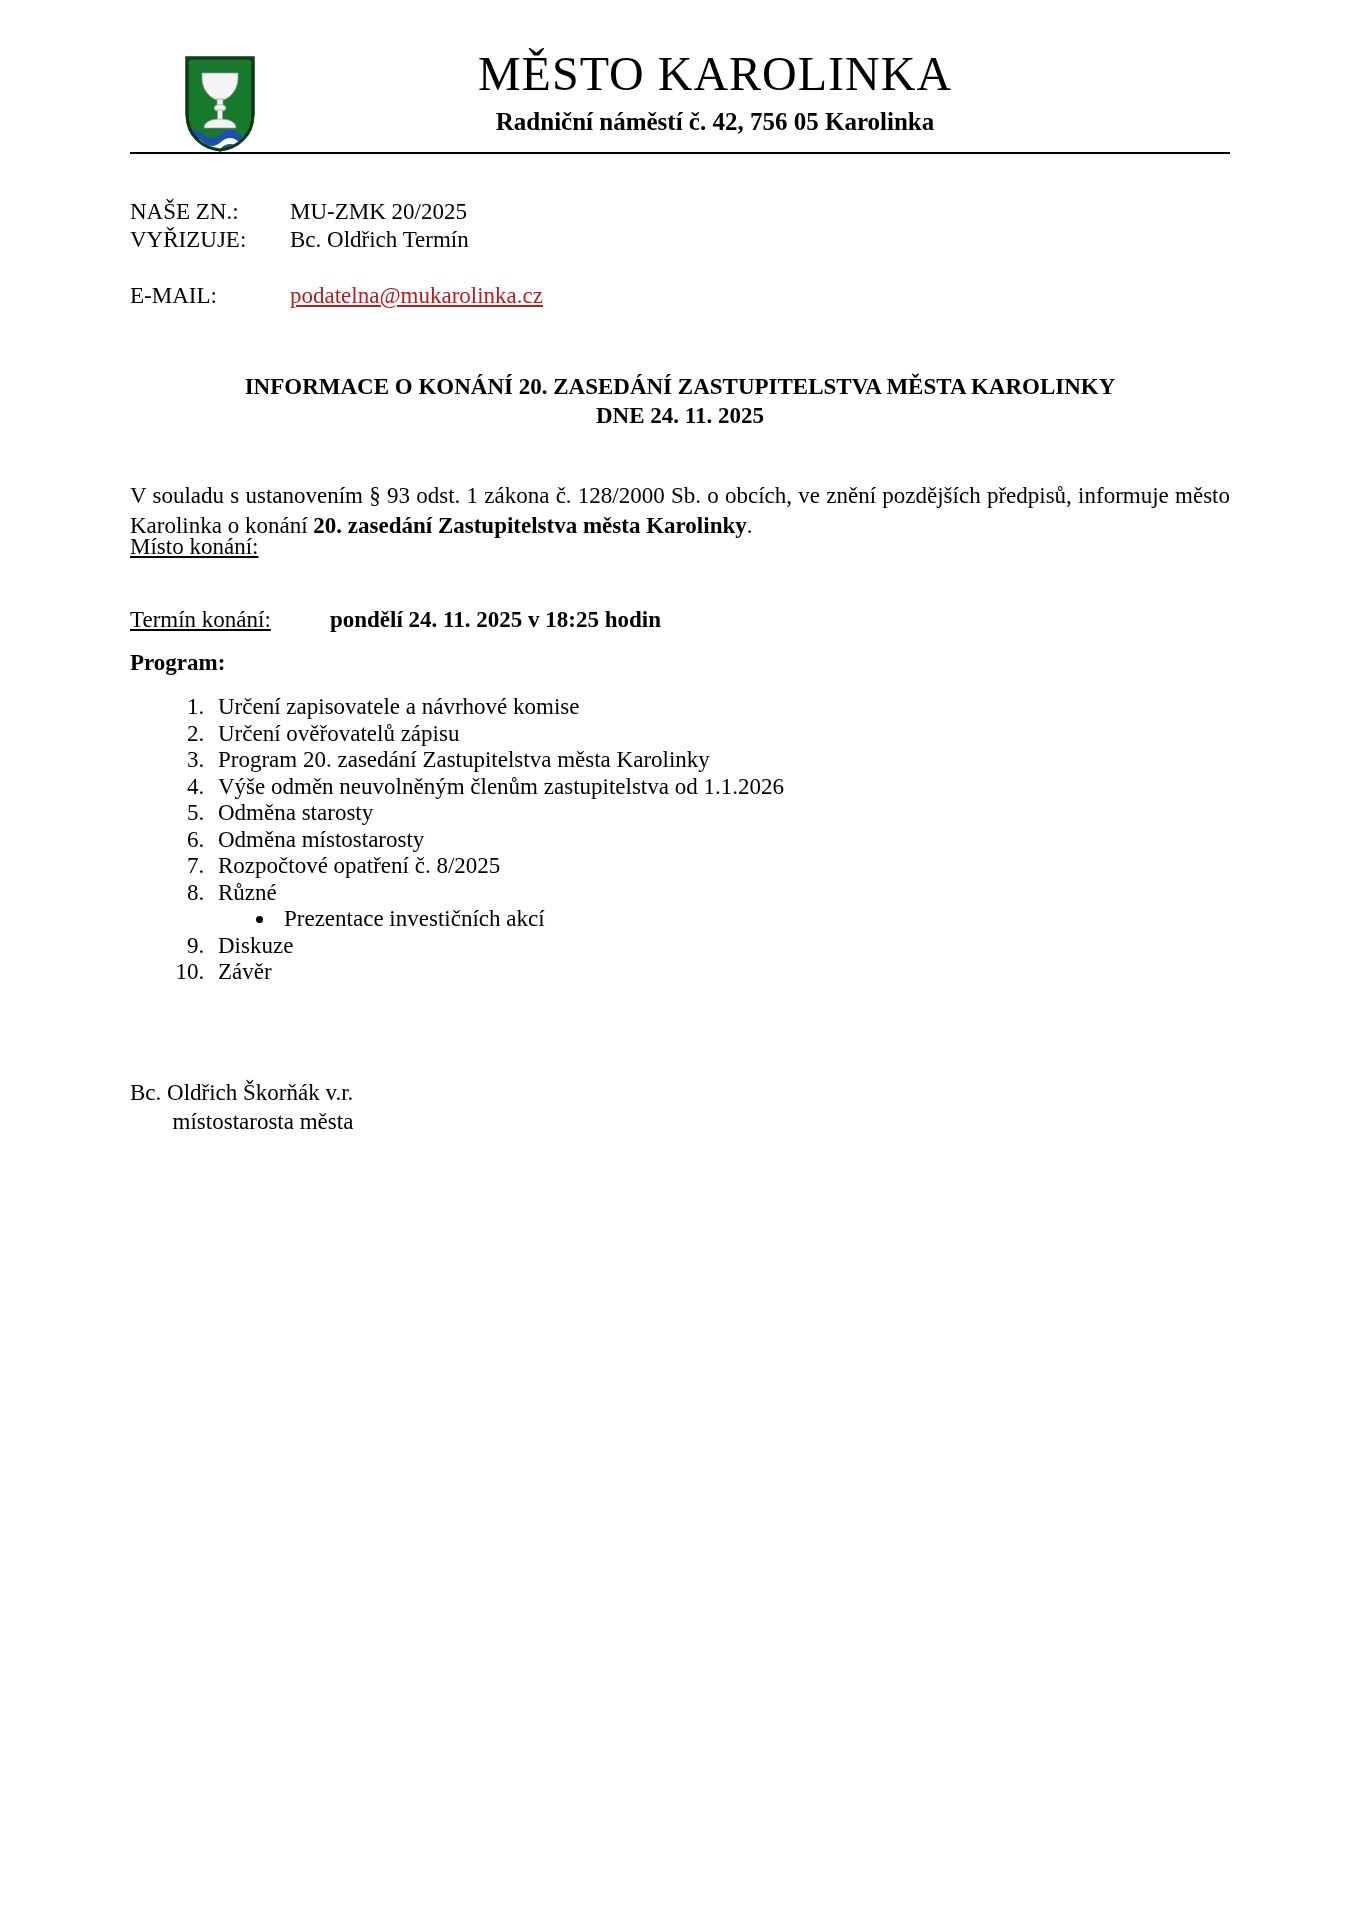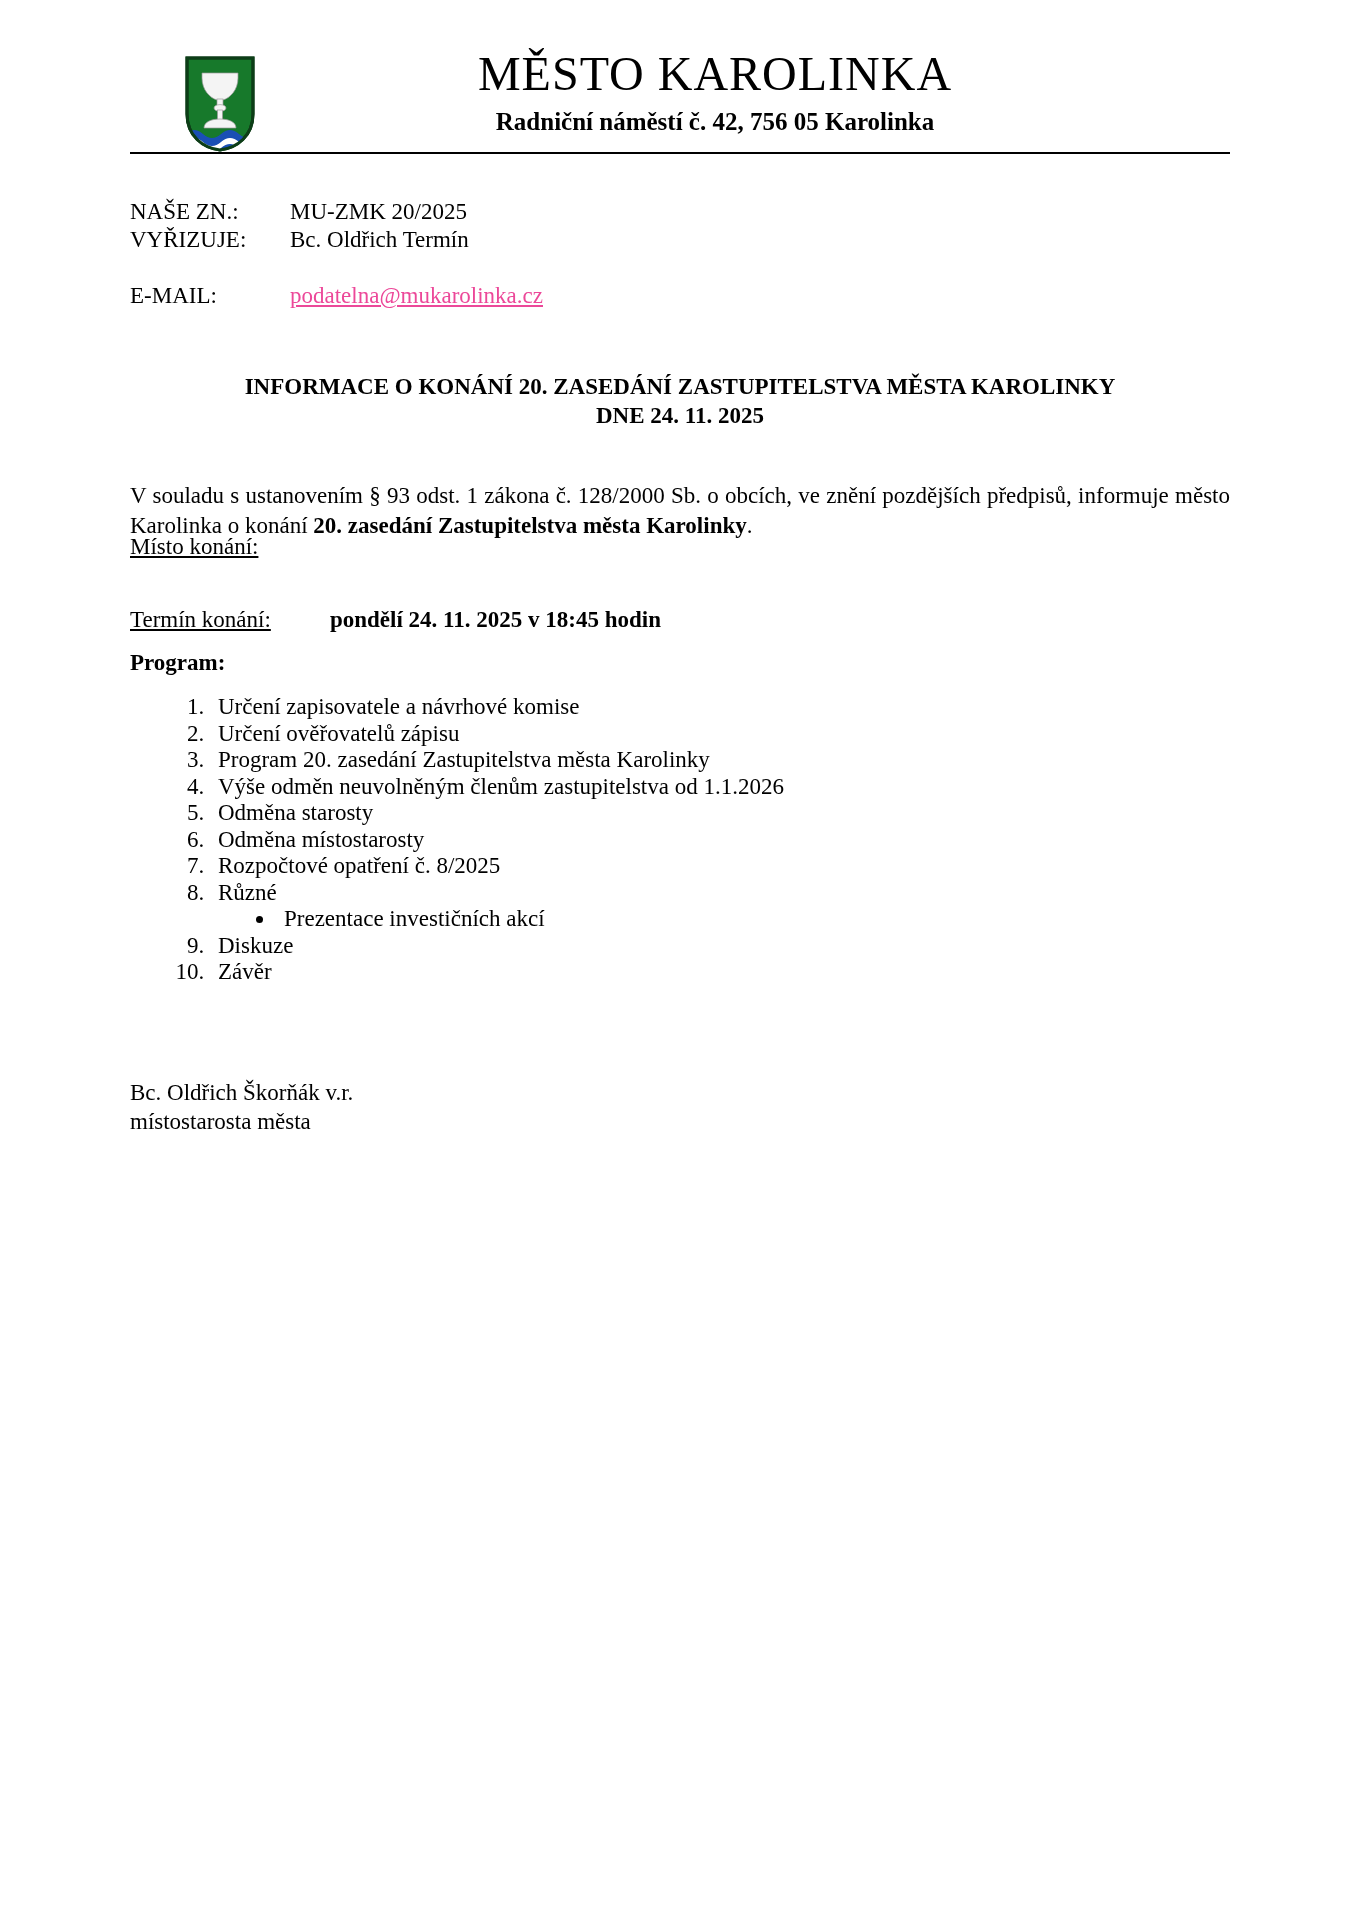--- a/index.html
+++ b/index.html
@@ -80,21 +80,21 @@
     left: 130px;
     top: 198px;
     font-size: 23px;
     line-height: 28px;
   }
   .ref-row { display: flex; }
   .ref-label { width: 160px; flex: none; }
   .ref-value { flex: none; }
   .ref-value a,
   .ref-value .maillink {
-    color: #ec4899;
+    color: #b91c1c;
     text-decoration: underline;
   }
   .ref-gap { height: 28px; }
 
   
   .doc-title {
     position: absolute;
     left: 130px;
     top: 372px;
     width: 1100px;
@@ -168,20 +168,21 @@
   }
   .sub-list > li { padding-left: 8px; }
 
   
   .signature {
     position: absolute;
     left: 130px;
     top: 1078px;
     font-size: 23px;
     line-height: 29px;
+    text-align: right;
   }
 </style>
 </head>
 <body>
 
 <div class="page">
 
   <div class="letterhead">
 
     <div class="crest">
@@ -243,21 +244,21 @@
   </div>
 
   <p class="intro"><span>V souladu s ustanovením § 93 odst. 1 zákona č. 128/2000 Sb. o obcích, ve znění pozdějších předpisů, informuje město Karolinka o konání </span><b>20. zasedání Zastupitelstva města Karolinky</b><span>.</span></p>
 
   <div class="field-row place">
     <div class="field-label">Místo konání:</div>
   </div>
 
   <div class="field-row time">
     <div class="field-label">Termín konání:</div>
-    <div class="field-value single">pondělí 24. 11. 2025 v 18:45 hodin</div>
+    <div class="field-value single">pondělí 24. 11. 2025 v 18:25 hodin</div>
   </div>
 
   <div class="program-heading">Program:</div>
 
   <ol class="program-list">
     <li><span>Určení zapisovatele a návrhové komise</span></li>
     <li><span>Určení ověřovatelů zápisu</span></li>
     <li><span>Program 20. zasedání Zastupitelstva města Karolinky</span></li>
     <li><span>Výše odměn neuvolněným členům zastupitelstva od 1.1.2026</span></li>
     <li><span>Odměna starosty</span></li>

